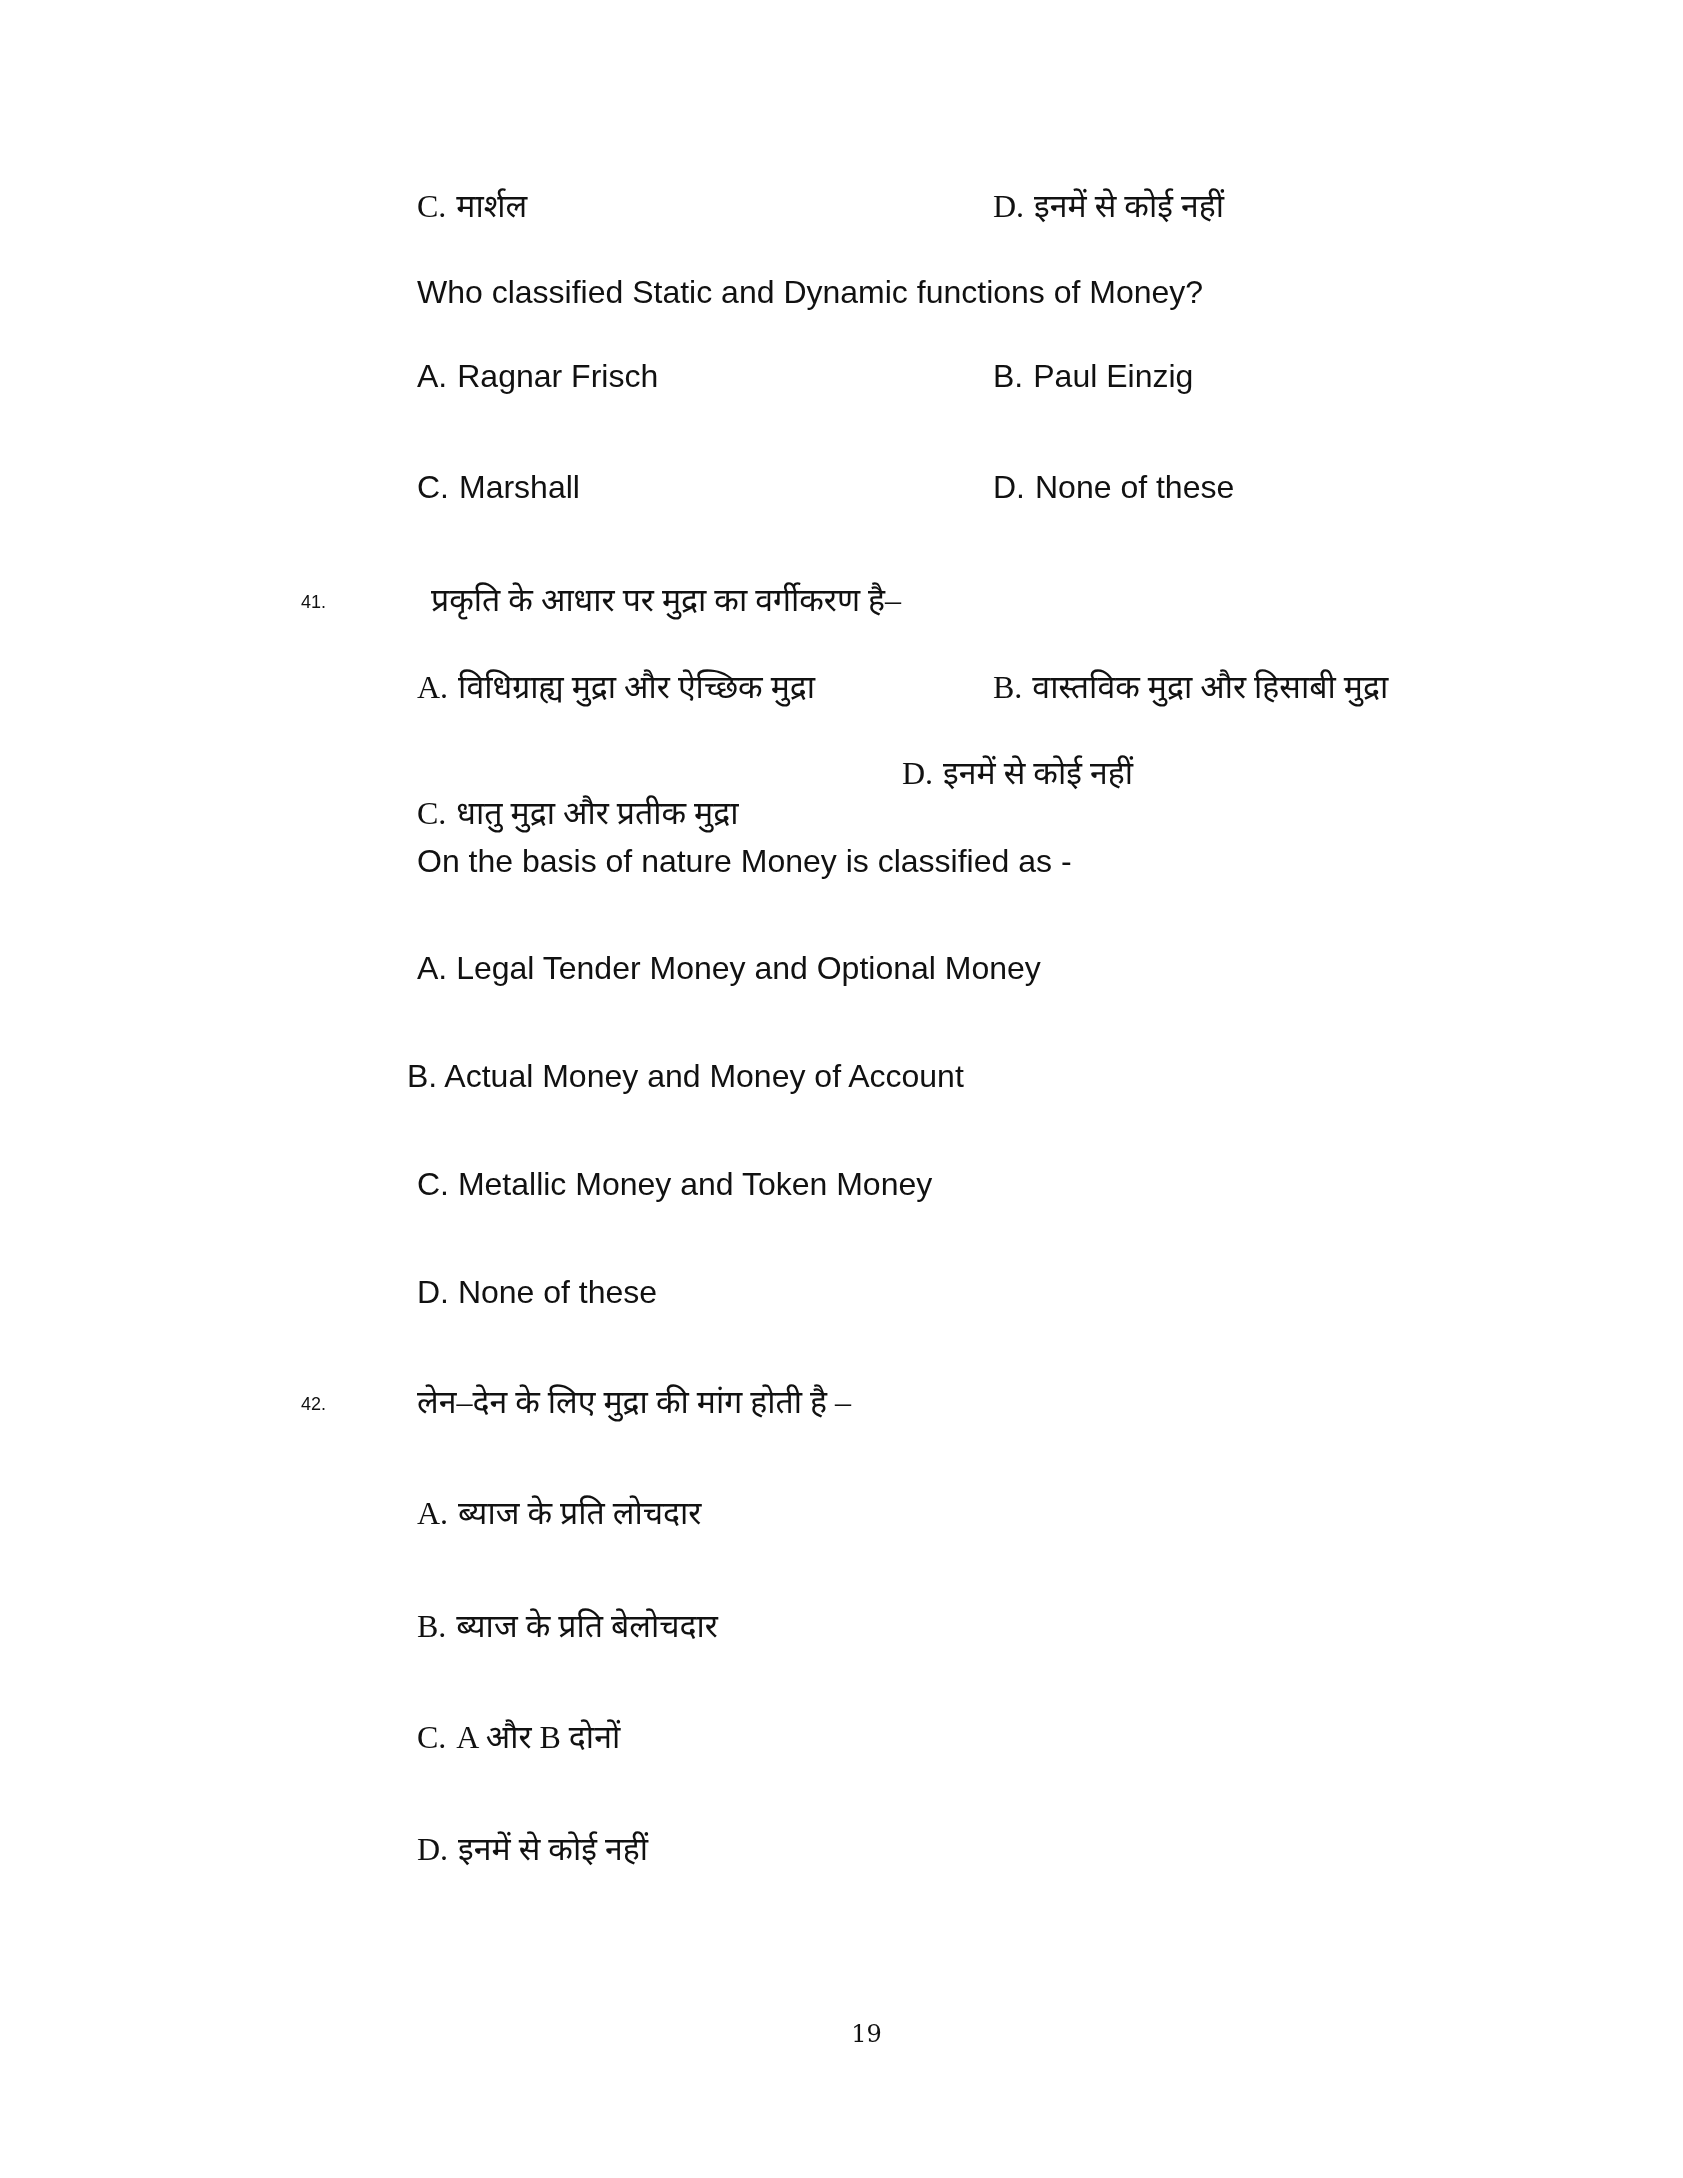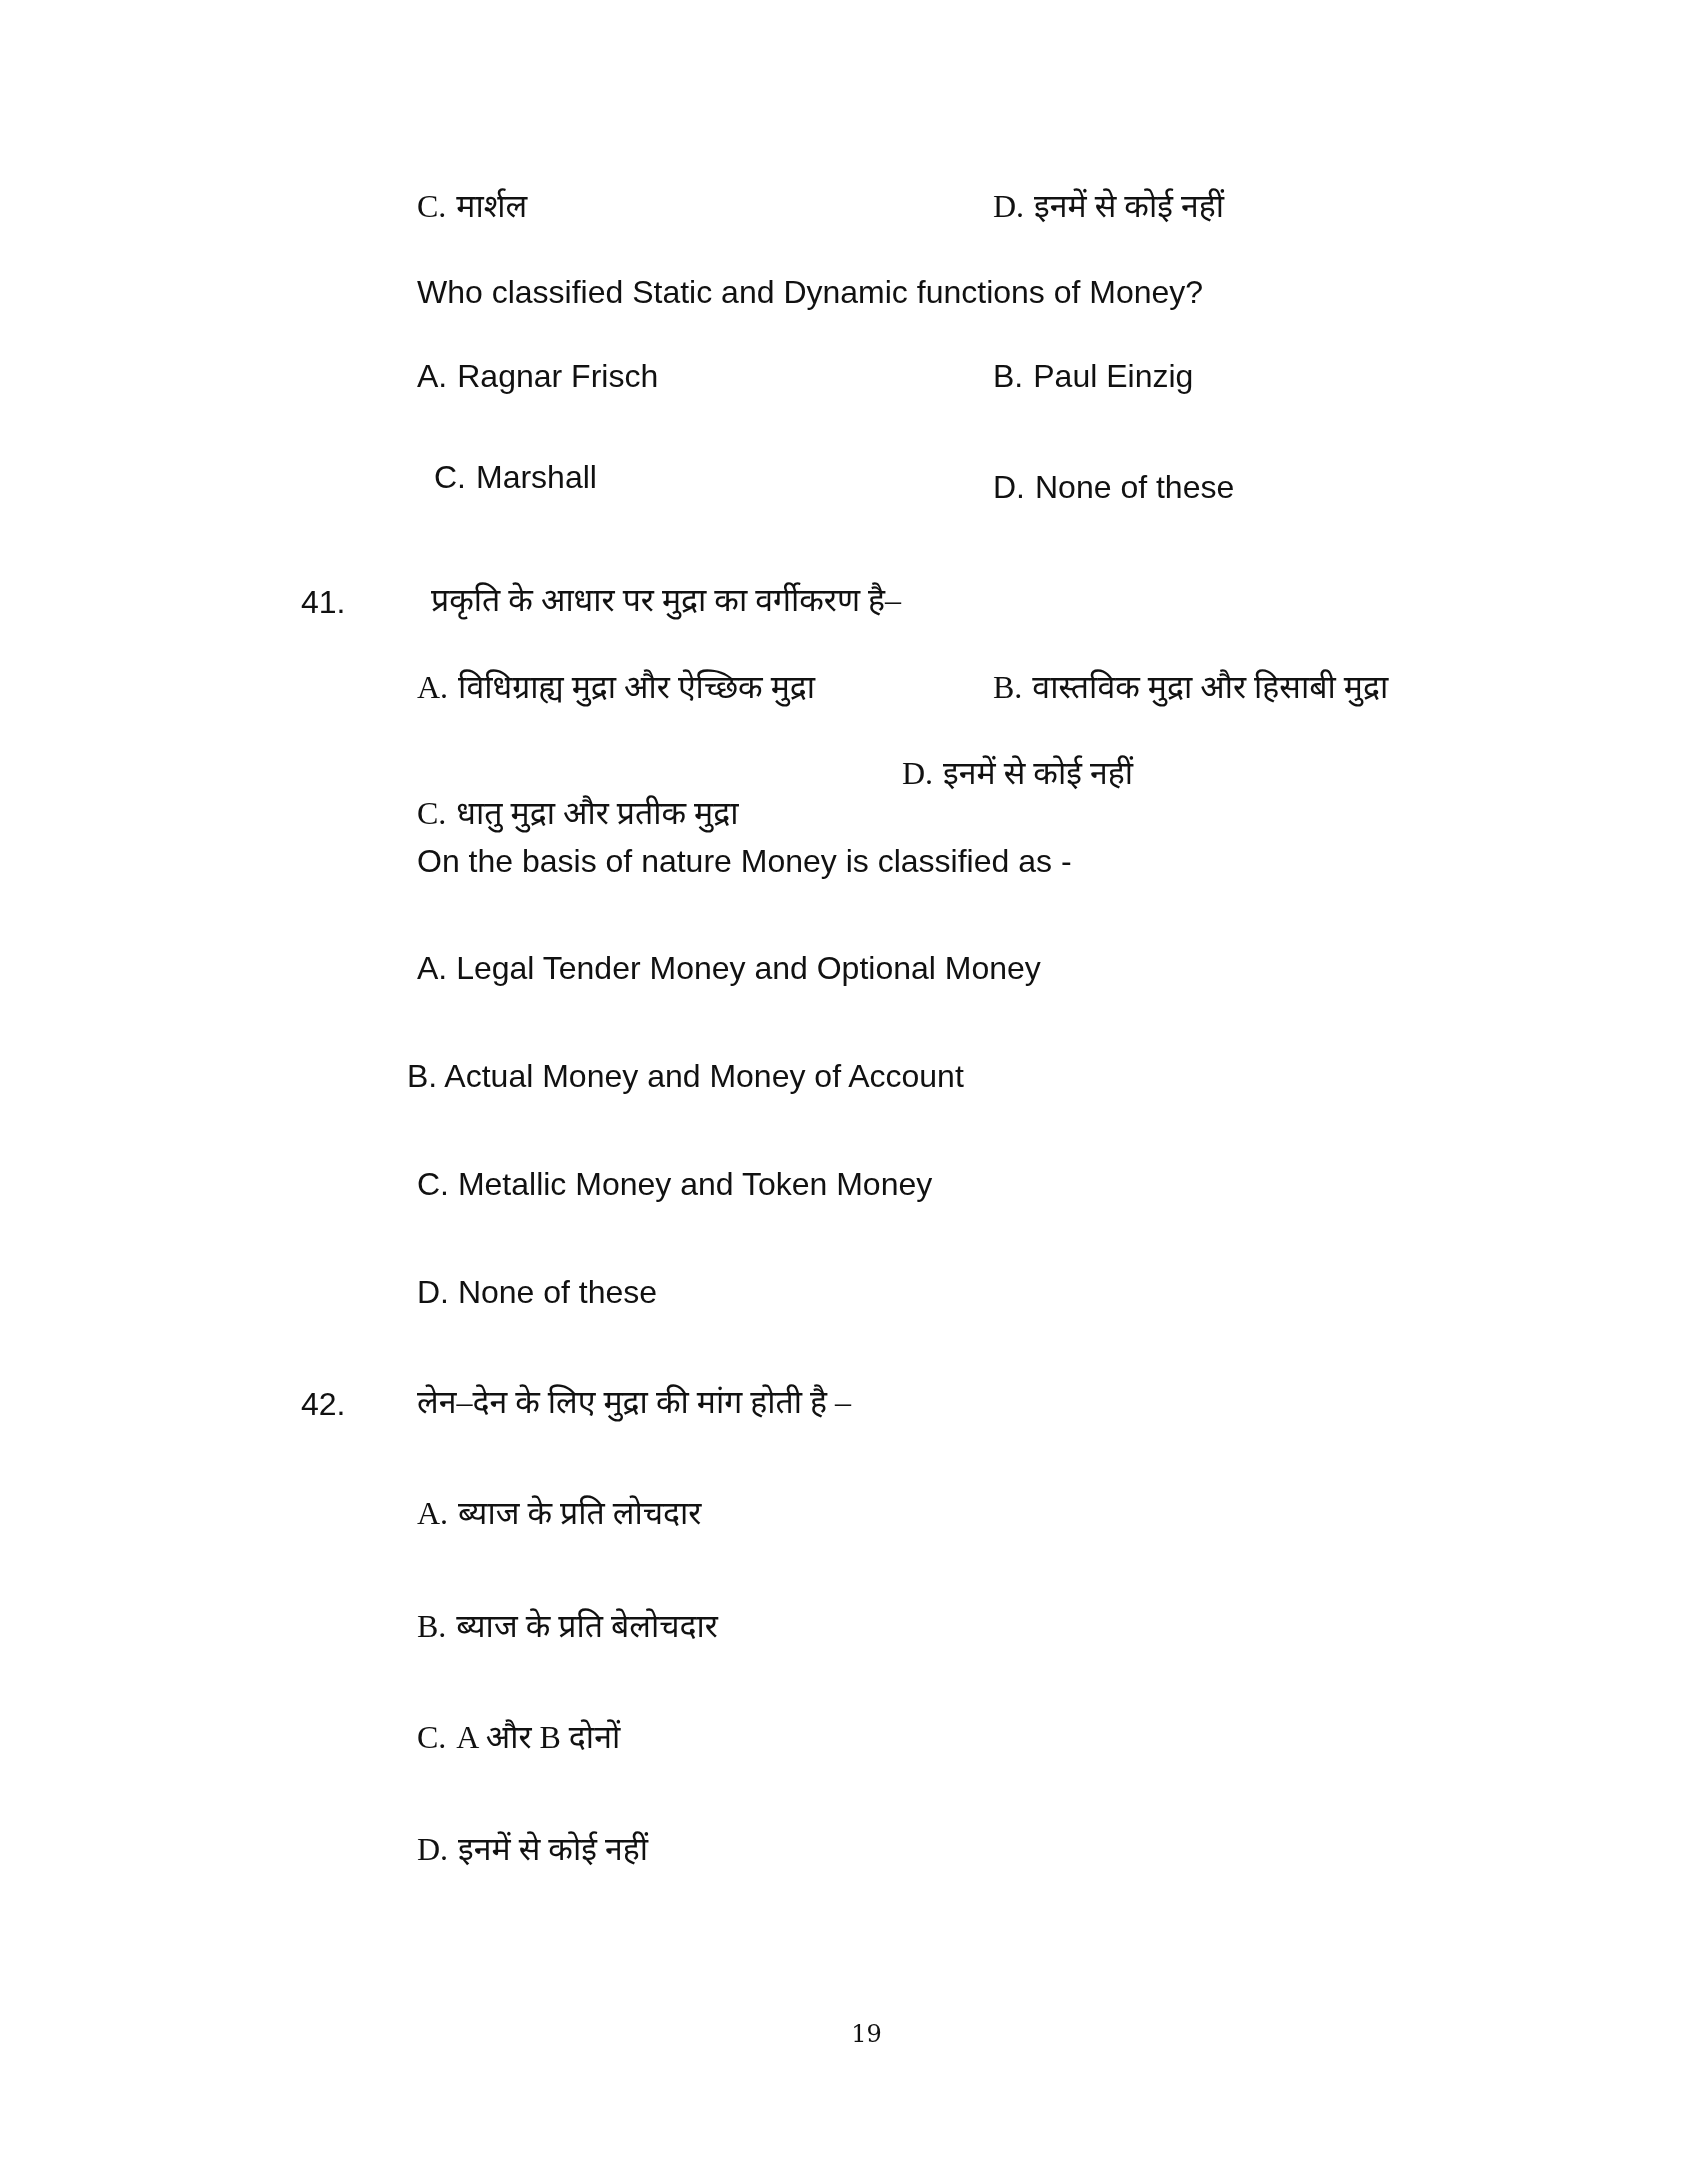--- a/index.html
+++ b/index.html
@@ -21,21 +21,21 @@
       line-height: 40px;
       white-space: nowrap;
       transform: translateY(-50%);
     }
     .line.hi {
       font-family: Liberation Serif, serif;
       font-size: 32px;
     }
     .qnum {
       position: absolute;
-      font-size: 32px;
+      font-size: 18px;
       line-height: 30px;
       transform: translateY(-50%);
       white-space: nowrap;
     }
     .pagenum {
       position: absolute;
       left: 0;
       width: 1733px;
       text-align: center;
       font-family: "DejaVu Serif", "Liberation Serif", serif;
@@ -54,21 +54,21 @@
   <span class="lbl">D.</span><span>इनमें से कोई नहीं</span>
 </div>
 
 <div class="line" style="left:417px; top:292px;">Who classified Static and Dynamic functions of Money?</div>
 <div class="line" style="left:417px; top:376px;text-align:center;">
   <span class="lbl">A.</span><span>Ragnar Frisch</span>
 </div>
 <div class="line" style="left:993px; top:376px;">
   <span class="lbl">B.</span><span>Paul Einzig</span>
 </div>
-<div class="line" style="left:417px; top:477px;margin-left:17px;">
+<div class="line" style="left:417px; top:487px;">
   <span class="lbl">C.</span><span>Marshall</span>
 </div>
 <div class="line" style="left:993px; top:487px;">
   <span class="lbl">D.</span><span>None of these</span>
 </div>
 
 <div class="qnum" style="left:301px; top:602px;">41.</div>
 <div class="line hi" style="left:431px; top:600px;">प्रकृति के आधार पर मुद्रा का वर्गीकरण है–</div>
 
 <div class="line hi" style="left:417px; top:687px;">

